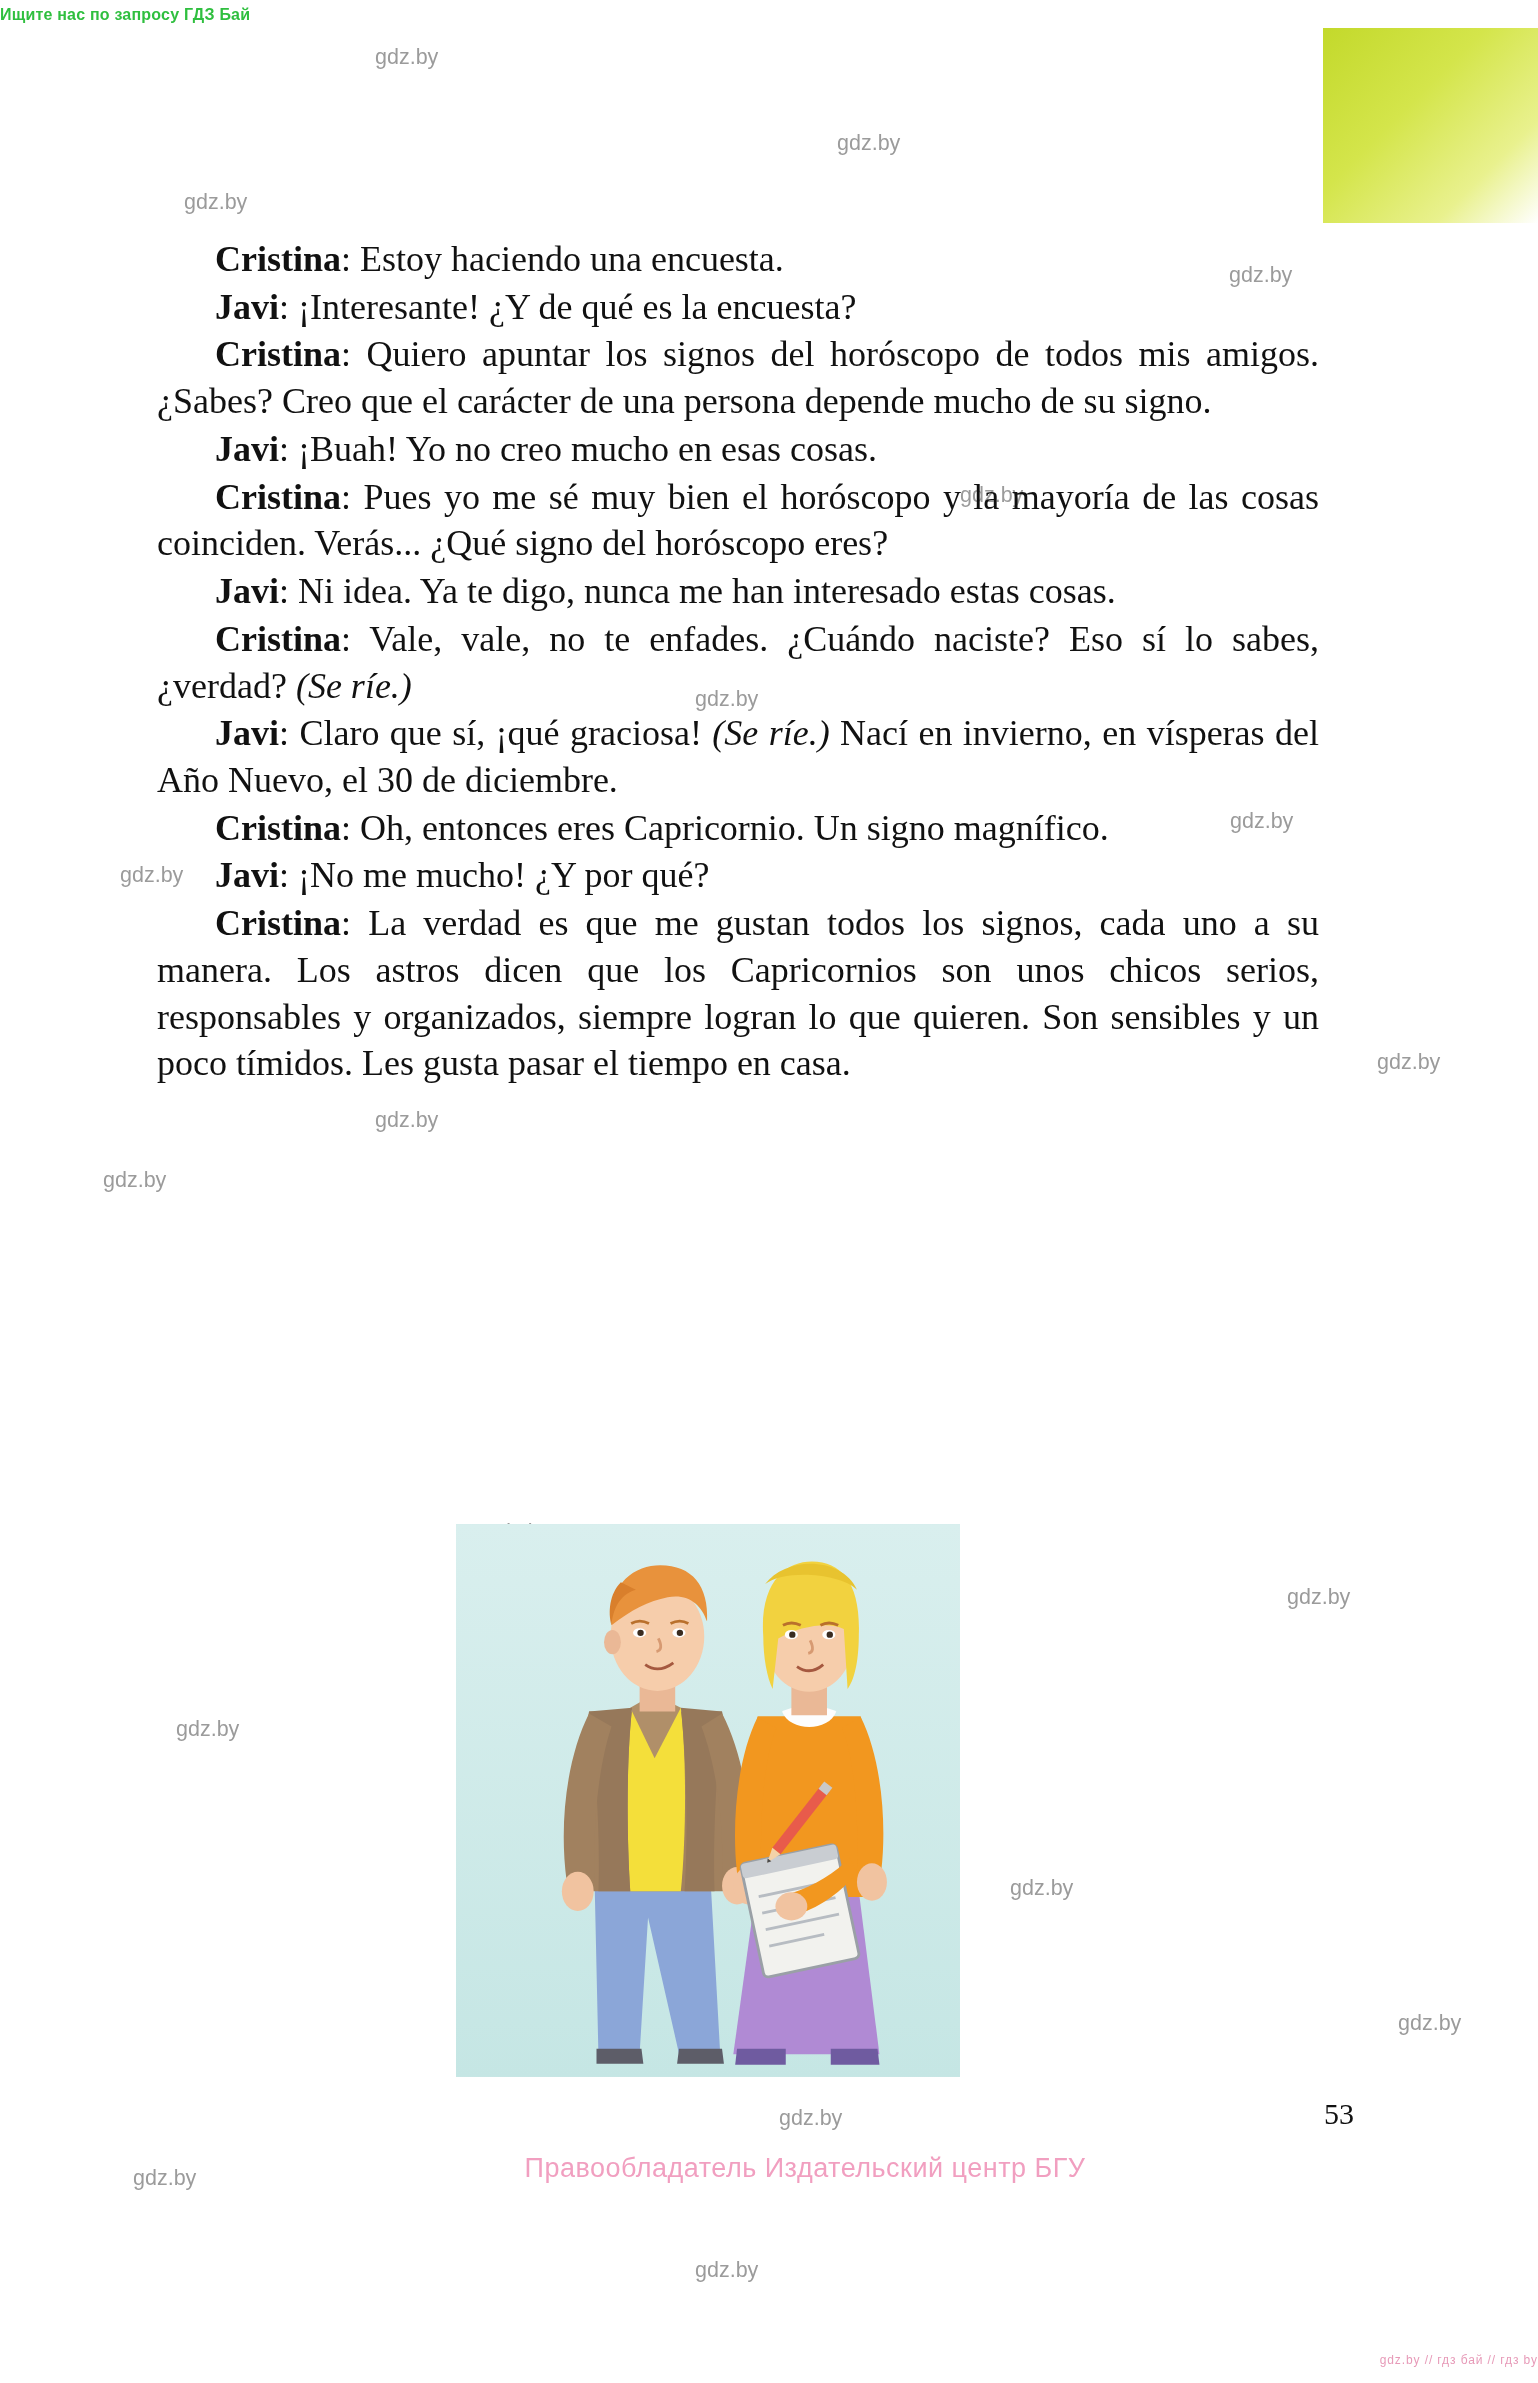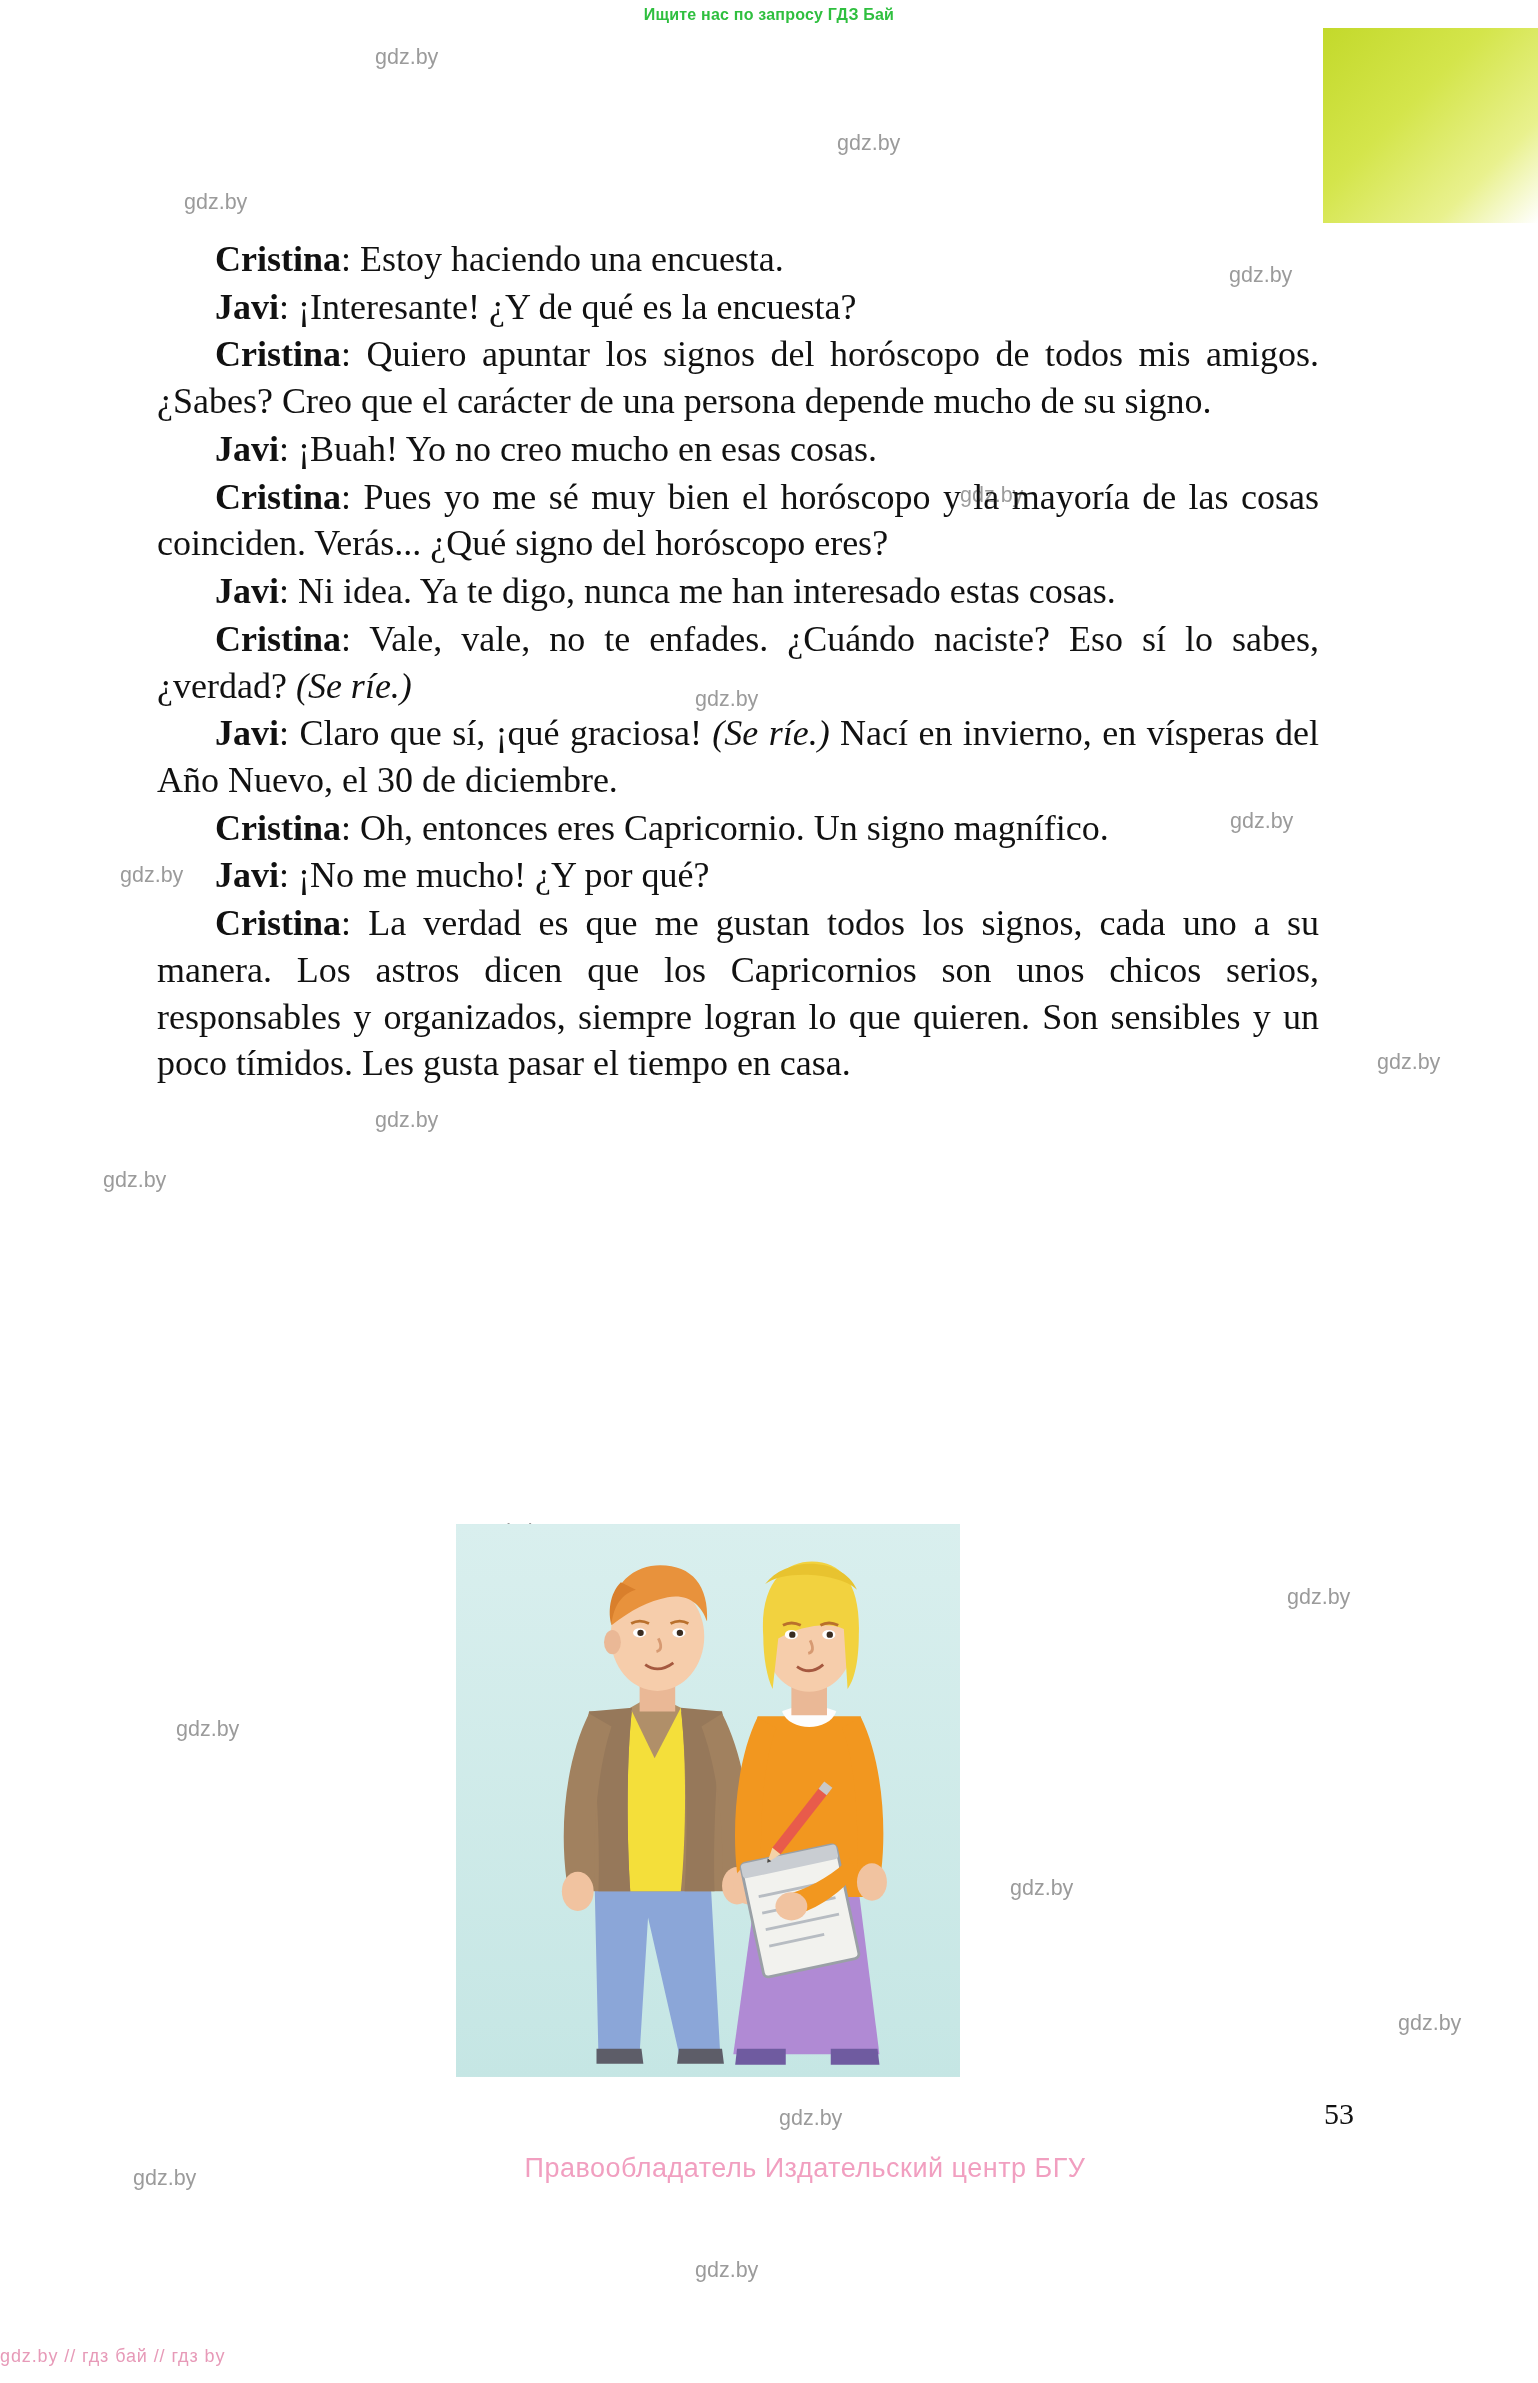--- a/index.html
+++ b/index.html
@@ -14,21 +14,20 @@
     position: relative;
     overflow: hidden;
   }
 
   
   .top-banner {
     position: absolute;
     top: 5.6px;
     left: 0;
     width: 100%;
-    text-align: center;
     font-family: "Liberation Sans", sans-serif;
     font-size: 16px;
     font-weight: bold;
     color: #2fbf3f;
     letter-spacing: 0.2px;
   }
 
   
   .corner-block {
     position: absolute;
@@ -108,23 +107,23 @@
     font-size: 27px;
     color: #f19fc0;
     letter-spacing: 0.5px;
     padding-left: 36px;
   }
   .footer-line {
     position: absolute;
     left: 0;
     width: 100%;
     bottom: 17px;
-    text-align: left;
+    text-align: right;
     font-family: "Liberation Sans", sans-serif;
-    font-size: 18px;
+    font-size: 12px;
     color: #e79ab8;
     letter-spacing: 0.9px;
   }
 </style>
 </head>
 <body>
 
 <div class="top-banner">Ищите нас по запросу ГДЗ Бай</div>
 
 <div class="corner-block"></div>

